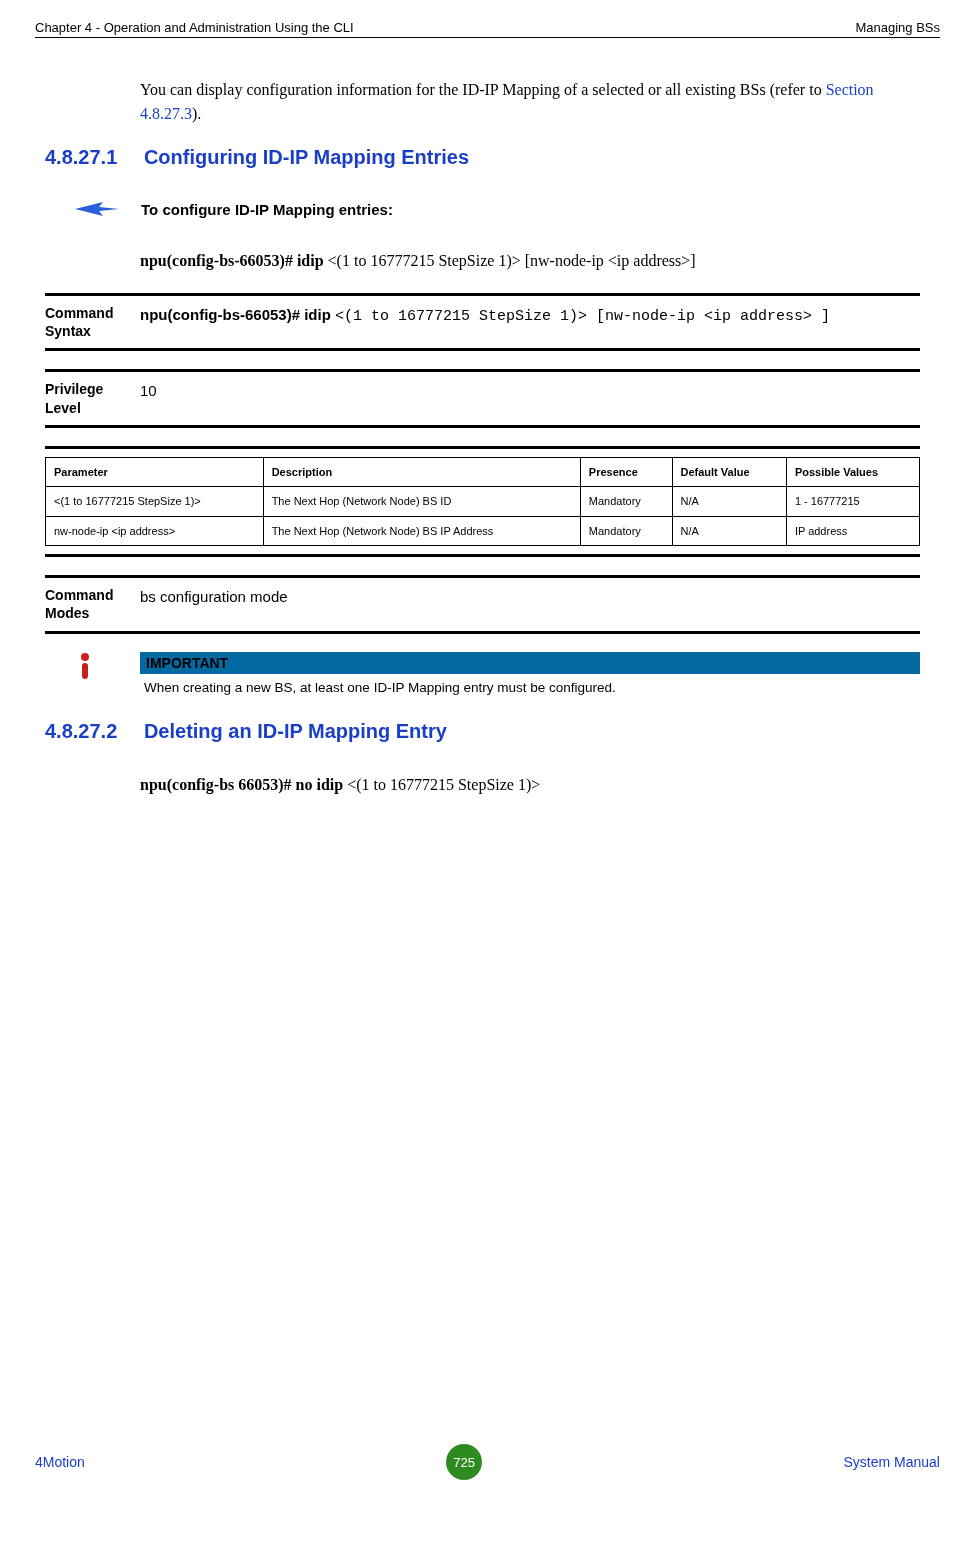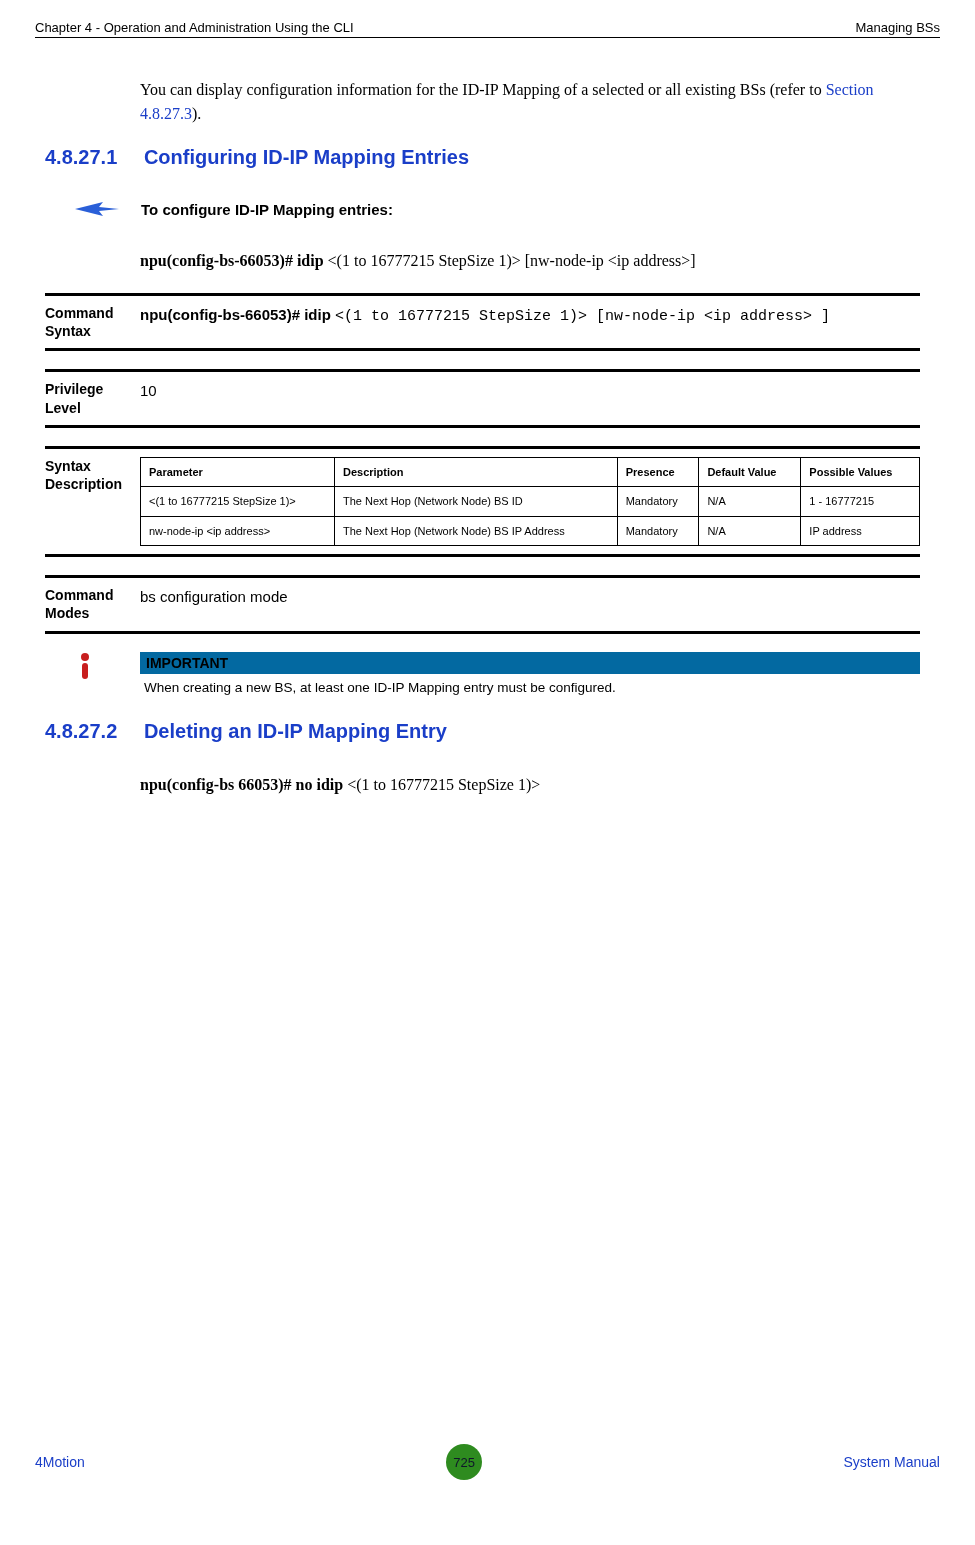--- a/index.html
+++ b/index.html
@@ -141,21 +141,21 @@
     bottom: 20px;
     left: 35px;
     right: 35px;
   }
   .footer-left, .footer-right {
     color: #1a3ec8;
     font-size: 14px;
   }
   .page-badge {
     background: #2e8b1f;
-    color: #0f172a;
+    color: #ffffff;
     border-radius: 50%;
     width: 36px;
     height: 36px;
     display: inline-flex;
     align-items: center;
     justify-content: center;
     font-size: 13px;
   }
 </style>
 </head>
@@ -195,21 +195,20 @@
       <b>npu(config-bs-66053)# idip </b><span class="mono">&lt;(1 to 16777215 StepSize 1)&gt; [nw-node-ip &lt;ip address&gt; ]</span>
     </div>
   </div>
 
   <div class="cmd-block">
     <div class="cmd-label">Privilege Level</div>
     <div class="cmd-content">10</div>
   </div>
 
   <div class="cmd-block">
-    <div class="cmd-label">Syntax Description</div>
     <div class="cmd-content">
       <table class="syntax-table">
         <thead>
           <tr>
             <th>Parameter</th>
             <th>Description</th>
             <th>Presence</th>
             <th>Default Value</th>
             <th>Possible Values</th>
           </tr>

